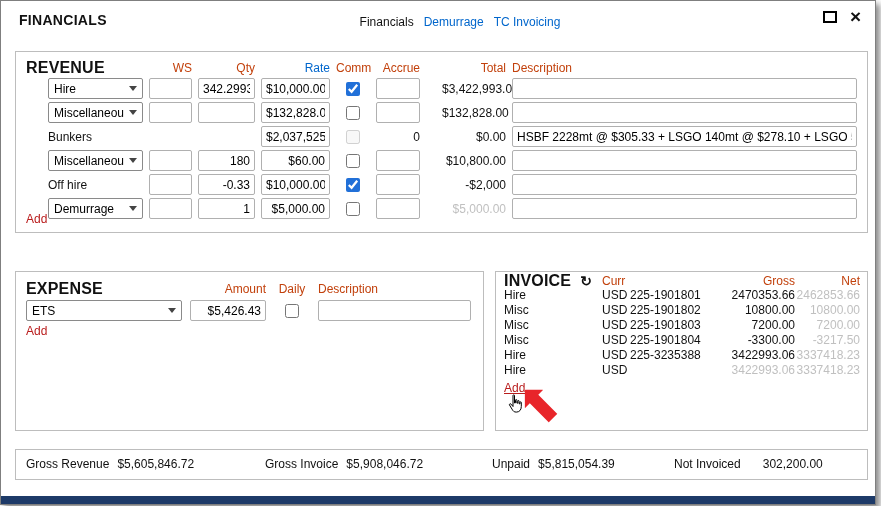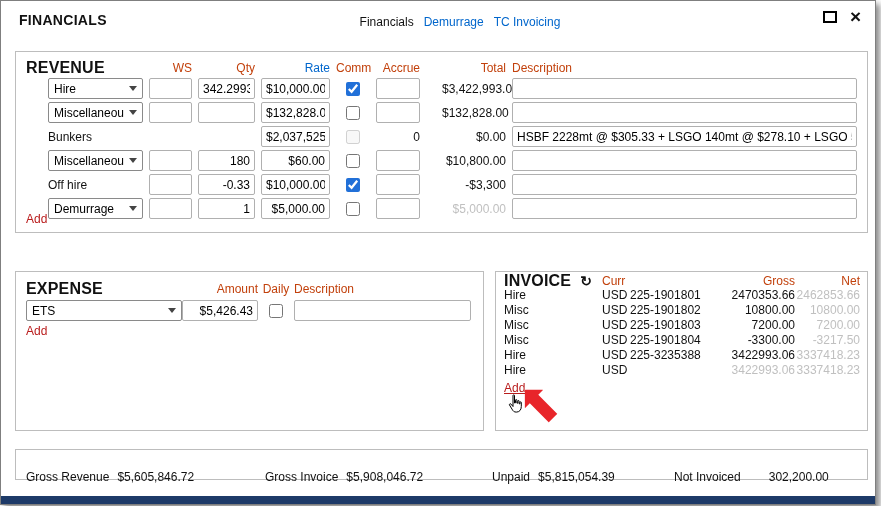--- a/index.html
+++ b/index.html
@@ -46,41 +46,41 @@
   .rev-row { margin-top:3px; height:21px; }
   .sec-title { font-weight:bold; font-size:16px; letter-spacing:.2px; }
   .rev-head .sec-title { margin-left:-22px; }
   .rowlabel { font-size:12px; }
   .total-cell { text-align:right; white-space:nowrap;margin-left:16px; }
   #revenue .add { position:absolute; left:10px; bottom:6px; }
 
   
   #expense { left:14px; top:270px; width:469px; height:160px; }
   .exp-grid { display:grid; grid-template-columns:156px 76px 36px 1fr;
-      padding:0 12px 0 10px; align-items:center; }
+      column-gap:8px; padding:0 12px 0 10px; align-items:center; }
   .exp-head { margin-top:8px; height:16px; }
   .exp-row { margin-top:4px; height:21px; }
   #expense .add { position:absolute; left:10px; top:52px; }
 
   
   #invoice { left:494px; top:270px; width:373px; height:160px; }
   .inv-grid { display:grid; grid-template-columns:98px 28px 76px 89px 1fr;
       padding:0 7px 0 8px; align-items:center; }
   .inv-head { margin-top:0; height:16px; }
   .inv-row { height:15px; line-height:15px; white-space:nowrap; }
   .inv-title-cell { display:flex; align-items:center; gap:9px; }
   .refresh-icon { font-size:14px; font-weight:bold; cursor:pointer; line-height:12px; }
   .inv-add { margin:3px 0 0 8px; display:inline-block; text-decoration:underline; }
   .cursor-icon { position:absolute; left:12px; top:122px; }
   .red-arrow { position:absolute; left:30px; top:112px; transform:rotate(-45deg); }
 
   
   #summary { left:14px; top:448px; width:853px; height:31px; }
-  .pair { position:absolute; top:20px; display:flex; gap:8px; white-space:nowrap; }
-  .p1 { left:10px; } .p2 { left:249px; } .p3 { left:476px; } .p4 { left:658px; gap:28px; }
+  .pair { position:absolute; top:7px; display:flex; gap:8px; white-space:nowrap; }
+  .p1 { left:10px; } .p2 { left:249px; } .p3 { left:476px; } .p4 { left:658px; gap:22px; }
 
   .navy-bar { position:absolute; left:0; right:0; bottom:0; height:8px; background:#1d3a68; }
 </style>
 </head>
 <body>
 
 <div class="window">
 
   <div class="hdr-title">FINANCIALS</div>
   <div class="hdr-nav">
@@ -157,21 +157,21 @@
 
     <div class="rev-grid rev-row">
       <span class="rowlabel">Off hire</span>
       <input class="in num" value="" style="">
       <input class="in num" value="-0.33" style="">
       <input class="in num" value="$10,000.00" style="">
       <span class="c">
           <input type="checkbox" checked="" style="">
         </span>
       <input class="in num" value="" style="">
-      <span class="total-cell">-$3,300</span>
+      <span class="total-cell">-$2,000</span>
       <input class="in" value="" style="">
     </div>
 
     <div class="rev-grid rev-row">
       <span class="selwrap"><select><option>Demurrage</option></select></span>
       <input class="in num" value="" style="">
       <input class="in num" value="1" style="">
       <input class="in num" value="$5,000.00" style="">
       <span class="c">
           <input type="checkbox" style="">

